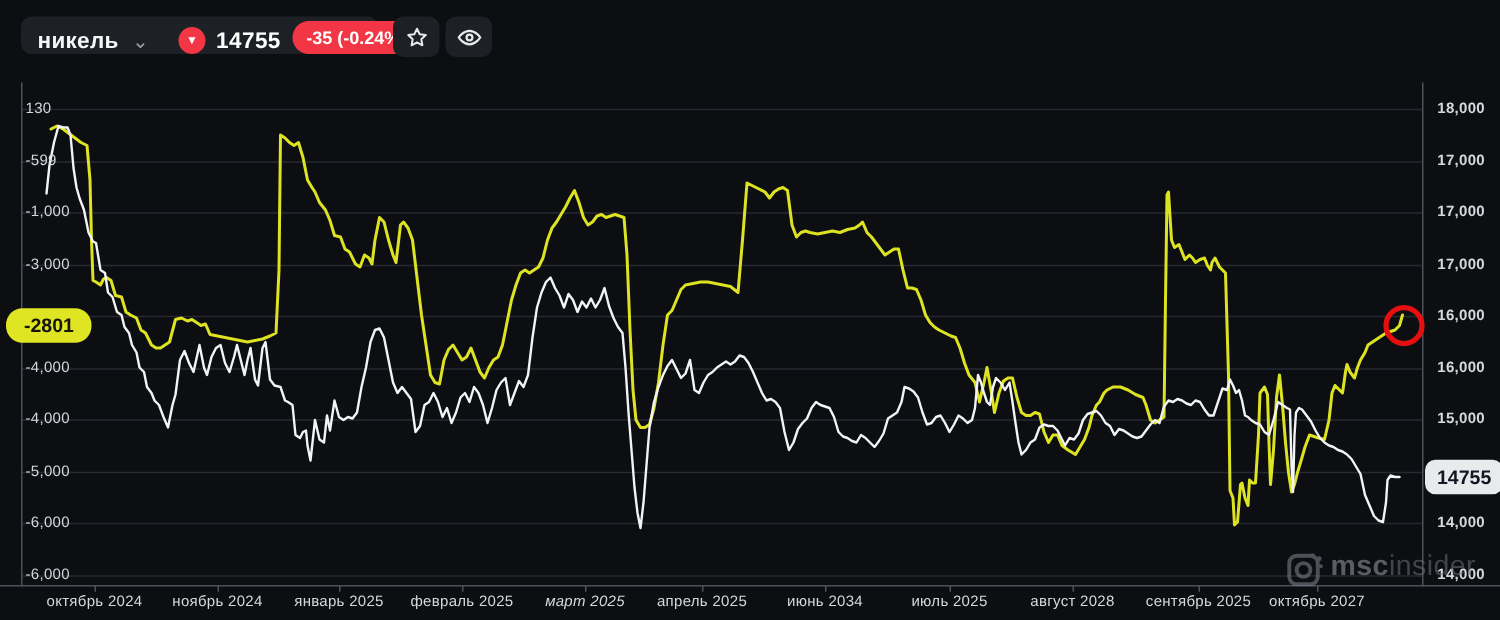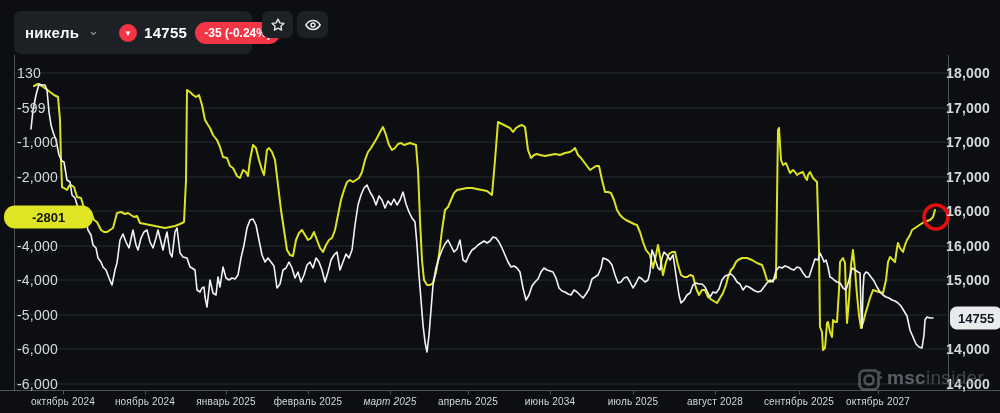--- a/index.html
+++ b/index.html
@@ -5,22 +5,22 @@
   html,body{margin:0;padding:0;}
   body{
     width:1000px;height:413px;position:relative;overflow:hidden;
     background:#0c0e12;
     font-family:"Liberation Sans","DejaVu Sans",sans-serif;
     -webkit-font-smoothing:antialiased;
   }
   
   .topbar{position:absolute;left:0;top:0;width:1000px;height:50px;}
   .symbol-widget{
-    position:absolute;left:14px;top:11px;height:43px;width:238px;
-    background:#1d2126;border-radius:7px;display:flex;align-items:center;
+    position:absolute;left:14px;top:11px;height:25px;width:238px;
+    background:#1d2126;border-radius:7px;display:flex;align-items:flex-end;
   }
   .symbol-name{color:#f5f6f7;font-size:15px;font-weight:700;margin-left:11px;letter-spacing:.2px;}
   .chevron{color:#9aa0a6;font-size:13px;margin-left:9px;margin-top:-4px;}
   .widget-divider{width:1px;height:17px;background:#3a3e44;margin-left:11px;}
   .dir-circle{
     width:18px;height:18px;border-radius:50%;background:#f23645;
     display:flex;align-items:center;justify-content:center;margin-left:9px;flex:0 0 auto;
   }
   .dir-circle span{color:#fff;font-size:8px;line-height:1;transform:translateY(.5px);}
   .price-big{color:#fff;font-size:15px;font-weight:700;margin-left:7px;letter-spacing:.3px;}
@@ -29,34 +29,34 @@
     border-radius:11px;padding:4px 9px;margin-left:8px;white-space:nowrap;
   }
   .icon-btn{
     position:absolute;top:11px;width:31px;height:27px;background:#1d2126;
     border-radius:7px;display:flex;align-items:center;justify-content:center;
   }
   .icon-btn svg{display:block;}
   
   #chart-svg{position:absolute;left:0;top:0;}
   .axis-label{
-    position:absolute;font-size:14px;color:#d5d8dc;line-height:12px;
+    position:absolute;font-size:10px;color:#d5d8dc;line-height:12px;
     transform:translateY(-50%);letter-spacing:.2px;
   }
   .right-axis-label{transform:translate(-100%,-50%);font-weight:bold;}
   .x-label{
     position:absolute;top:396px;font-size:10px;color:#d5d8dc;
     transform:translateX(-50%);white-space:nowrap;letter-spacing:.2px;
   }
   .value-pill{
     position:absolute;transform:translateY(-50%);
     font-size:13px;font-weight:700;line-height:1;
     padding:5px 9px;border-radius:10px;white-space:nowrap;
   }
-  .pill-left{background:#dfe522;color:#15150a;padding:5px 28px;border-radius:11px;}
+  .pill-left{background:#dfe522;color:#15150a;padding:5px 12px;border-radius:11px;}
   .pill-right{background:#e9eaec;color:#131722;border-radius:7px;padding:5px 8px;}
   
   .watermark{
     position:absolute;left:858px;top:343px;display:flex;align-items:flex-start;
     opacity:.55;pointer-events:none;margin-top:24px;
   }
   .wm-logo{margin-right:5px;}
   .wm-text{font-size:19px;color:#90959c;letter-spacing:.3px;}
   .wm-bold{font-weight:700;color:#9aa0a8;}
   .wm-light{font-weight:400;color:#6e7278;}
@@ -91,21 +91,21 @@
     <line x1="878.5" y1="390.5" x2="878.5" y2="394.5" stroke="#4d5159" stroke-width="1"></line>
     <polyline points="34,86 38,84 42,86 46,89 50,92 54,95 58,97 60,120 61,160 62,187 64,188 67,190 69,186 71,185 74,187 77,197 81,198 84,208 87,210 91,212 94,220 97,222 101,230 104,232 107,232 110,230 113,228 117,213 121,212 125,214 128,213 131,215 134,217 137,216 140,223 145,224 150,225 155,226 160,227 165,228 170,227 175,226 180,224 184,222 186,180 187,90 190,92 193,95 196,97 199,95 202,105 205,120 208,125 210,128 213,135 217,140 220,147 223,157 227,158 230,166 233,168 237,176 240,178 243,170 246,172 248,176 250,160 253,145 256,148 259,160 262,170 264,175 267,150 269,148 272,152 275,160 278,185 281,210 284,230 287,250 290,255 293,256 296,240 299,233 302,230 305,235 308,240 311,238 314,232 317,240 320,248 323,252 326,245 329,240 332,238 335,230 338,215 341,200 344,190 347,182 350,180 353,182 356,180 359,178 362,172 365,160 368,152 371,148 374,143 377,138 380,132 383,127 386,135 389,145 392,150 395,148 398,144 401,143 404,145 407,144 410,143 413,144 416,145 418,170 420,220 422,260 424,280 427,285 430,285 433,283 436,272 439,255 442,230 445,210 448,207 451,200 454,193 457,190 462,189 467,188 472,188 477,189 482,190 487,191 492,195 495,160 498,122 502,124 506,126 510,128 513,132 516,128 519,126 522,125 525,127 528,150 531,158 534,155 537,154 540,155 545,156 550,155 555,154 560,155 565,153 570,152 573,150 575,148 578,155 581,158 584,162 587,166 590,170 593,168 596,166 599,166 602,180 605,192 608,192 611,193 614,200 617,210 620,215 623,218 626,220 630,222 634,224 637,225 640,232 643,242 646,250 650,255 653,268 656,255 658,245 661,262 663,275 666,262 669,254 672,252 675,252 678,265 681,275 684,277 687,277 690,275 693,276 696,288 699,295 702,290 705,290 708,297 712,300 717,303 720,298 723,293 726,285 728,277 731,270 733,268 736,262 738,260 742,258 747,258 752,260 757,263 762,265 764,270 767,280 770,282 773,280 776,278 777,200 778,130 779,128 781,160 783,165 786,163 788,168 790,173 793,170 795,172 797,175 800,173 803,172 805,177 807,180 808,175 810,172 813,178 817,182 819,250 820,327 822,332 823,350 825,348 827,323 828,322 830,332 832,337 833,320 835,322 837,322 839,290 840,262 843,258 845,263 846,295 847,323 849,300 851,265 853,250 855,270 857,295 859,315 861,328 863,323 865,315 868,305 870,298 873,290 876,291 879,292 883,293 886,280 888,262 890,257 893,260 895,262 897,248 898,243 900,248 903,252 905,245 907,240 910,235 912,230 915,228 918,226 921,224 924,222 927,221 930,220 933,217 935,210" fill="none" stroke="#dde322" stroke-width="2" stroke-linejoin="round" stroke-linecap="round"></polyline>
     <polyline points="31,129 33,110 36,95 39,84 42,85 45,85 47,90 49,112 51,125 53,132 56,140 59,155 62,161 64,162 67,180 70,182 72,195 75,198 78,208 81,210 83,218 86,222 88,230 91,235 93,245 96,248 98,258 101,262 103,267 106,270 109,278 112,285 115,270 117,263 120,240 123,234 126,242 129,248 133,230 136,245 138,250 141,238 144,232 147,230 150,242 153,248 156,238 158,230 161,242 163,250 165,240 167,232 170,253 172,257 175,232 177,228 180,253 183,257 187,258 190,267 192,268 195,270 197,290 200,292 202,288 204,287 205,297 207,307 210,280 213,293 216,295 218,277 220,287 223,267 226,278 229,280 232,278 235,279 238,275 241,258 244,245 247,228 250,220 253,219 256,225 259,240 262,255 265,262 268,258 271,262 274,266 277,288 280,284 283,270 286,268 289,262 292,268 295,278 298,272 301,282 304,275 307,265 310,262 313,268 316,258 319,262 322,270 325,282 328,272 331,260 334,255 337,252 340,270 343,262 346,254 349,258 352,250 355,225 358,205 361,195 364,188 367,185 370,192 373,197 376,205 379,196 382,200 385,208 388,201 391,205 394,199 397,205 400,200 403,192 406,204 409,212 412,218 415,222 417,245 419,275 421,300 423,325 425,342 427,352 429,335 431,310 433,285 436,268 439,258 442,250 445,244 448,240 451,246 454,252 457,249 460,240 463,260 466,262 469,255 472,250 475,248 478,245 481,243 484,241 487,243 490,241 493,237 496,238 499,242 502,248 505,255 508,262 511,267 514,266 517,268 520,272 523,288 526,300 529,295 532,286 535,282 538,279 541,272 544,268 547,270 550,271 553,272 556,278 559,288 562,291 565,292 568,294 571,295 574,290 577,292 580,295 583,298 586,294 589,289 592,279 595,277 598,275 601,268 603,258 606,259 609,261 612,265 615,275 618,283 621,282 624,278 627,277 630,282 633,288 636,283 639,277 642,279 645,282 648,280 650,272 652,250 654,255 656,262 658,268 660,270 662,258 664,252 667,255 670,260 673,255 675,268 677,282 679,295 681,303 684,300 687,295 690,293 693,285 696,283 699,284 702,284 705,287 708,293 710,297 713,292 716,293 719,289 722,280 725,276 728,275 731,274 734,277 737,282 740,284 743,290 746,286 749,287 752,289 755,291 758,292 761,291 764,287 767,283 770,280 773,282 776,271 779,267 782,268 785,266 788,267 791,269 794,270 797,267 800,268 803,273 806,277 809,277 812,268 815,259 818,260 820,253 822,257 824,262 826,260 828,267 830,277 832,278 834,280 837,282 840,283 843,288 846,290 849,280 852,268 855,270 858,272 860,273 861,310 862,328 863,290 864,275 866,272 868,273 871,277 874,281 877,287 880,292 883,295 886,297 889,298 892,300 895,301 898,303 901,306 904,311 907,316 910,330 913,337 916,344 919,347 922,348 924,335 925,320 927,317 930,318 933,318" fill="none" stroke="#f2f3f5" stroke-width="1.6" stroke-linejoin="round" stroke-linecap="round"></polyline>
     <circle cx="936" cy="217" r="12" fill="none" stroke="#e60f0f" stroke-width="3.5"></circle>
   </svg>
 
 <div id="left-labels">
     <div class="axis-label" style="left: 17px; top: 73px;">130</div>
     <div class="axis-label" style="left: 17px; top: 108px;">-599</div>
     <div class="axis-label" style="left: 17px; top: 142px;">-1,000</div>
-    <div class="axis-label" style="left: 17px; top: 177px;">-2,000</div>
+    <div class="axis-label" style="left: 17px; top: 177px;">-3,000</div>
     <div class="axis-label" style="left: 17px; top: 246px;">-4,000</div>
     <div class="axis-label" style="left: 17px; top: 280px;">-4,000</div>
     <div class="axis-label" style="left: 17px; top: 315px;">-5,000</div>
     <div class="axis-label" style="left: 17px; top: 349px;">-6,000</div>
     <div class="axis-label" style="left: 17px; top: 384px;">-6,000</div>
   </div>
 <div id="right-labels">
     <div class="axis-label right-axis-label" style="left: 990px; top: 73px;">18,000</div>
     <div class="axis-label right-axis-label" style="left: 990px; top: 108px;">17,000</div>
     <div class="axis-label right-axis-label" style="left: 990px; top: 142px;">17,000</div>

